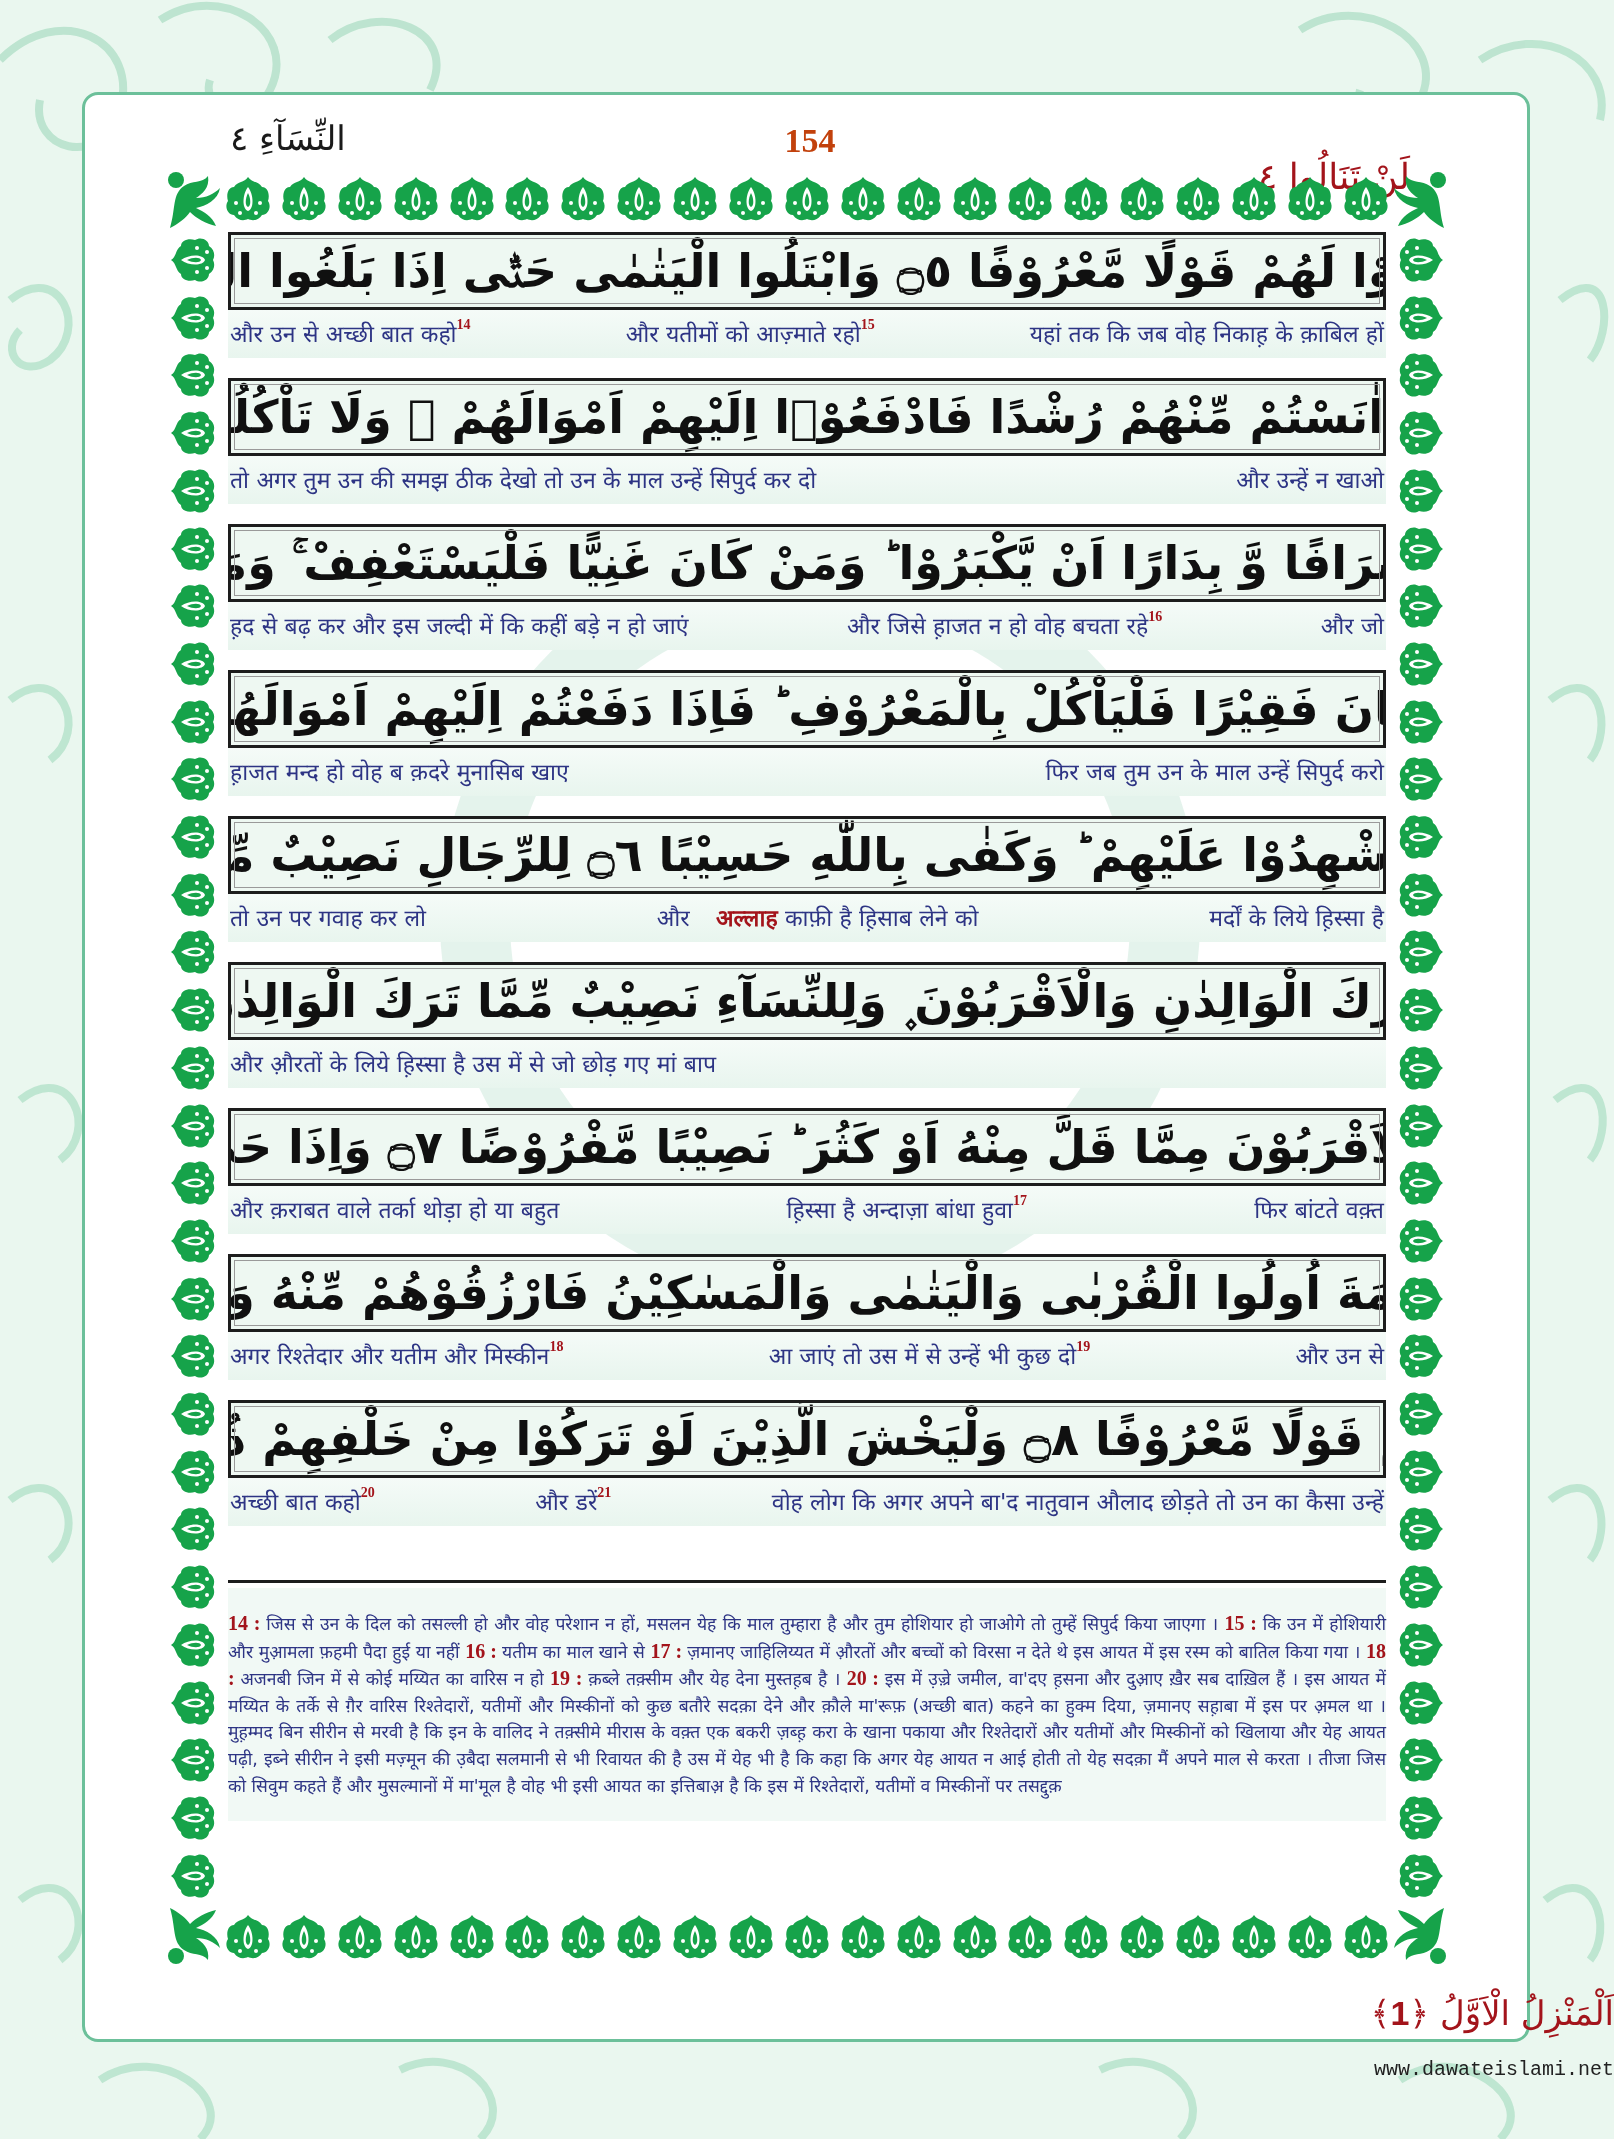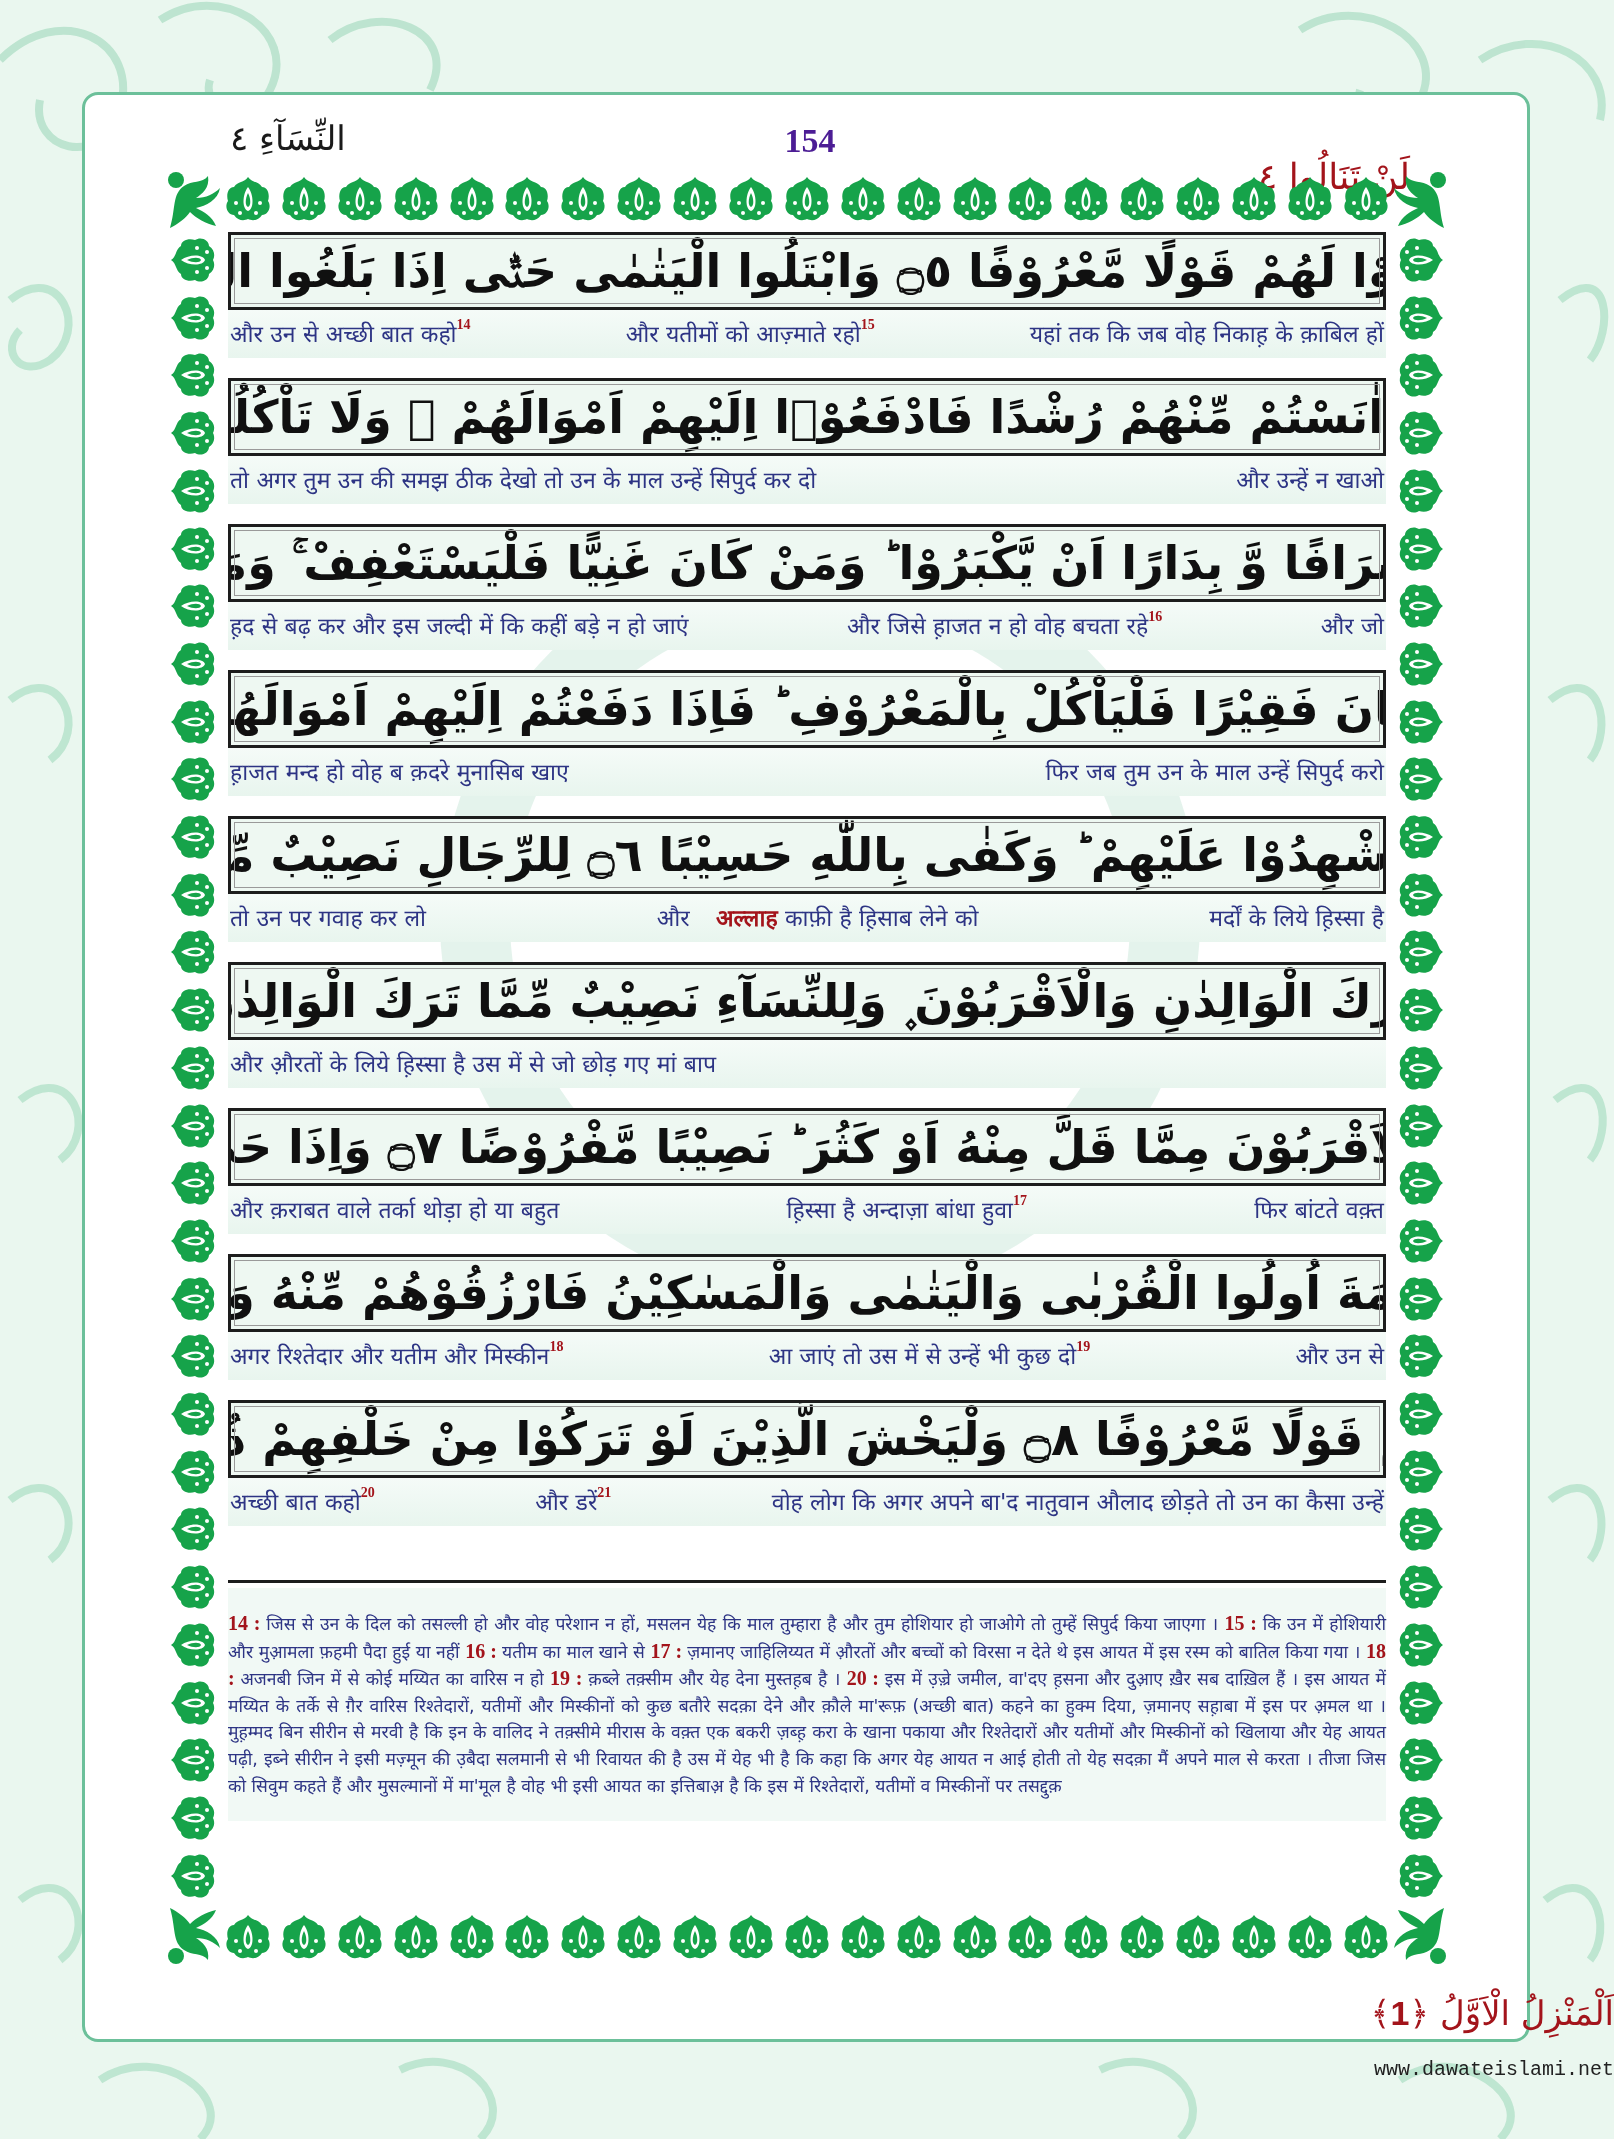--- a/index.html
+++ b/index.html
@@ -12,21 +12,21 @@
   .bg-swirls { position:absolute; inset:0; pointer-events:none; }
   .paper {
     position:absolute; left:82px; top:92px; width:1448px; height:1950px;
     background:#ffffff; border:3px solid #6cc09a; border-radius:16px;
     box-sizing:border-box;
   }
   .header {
     position:absolute; left:210px; top:118px; width:1200px; height:50px;
   }
   .hdr-left { position:absolute; left:20px; top:0; font-family:"DejaVu Serif", serif; font-size:34px; color:#1a1a1a; direction:rtl;text-align:right; }
-  .hdr-center { position:absolute; left:0; right:0; text-align:center; top:4px; font-family:"Liberation Serif", serif; font-weight:bold; font-size:34px; color:#4c1d95; }
+  .hdr-center { position:absolute; left:0; right:0; text-align:center; top:4px; font-family:"Liberation Serif", serif; font-weight:bold; font-size:34px; color:#c2410c; }
   .hdr-right { position:absolute; right:0; top:0; font-family:"DejaVu Serif", serif; font-size:36px; color:#a3141b; direction:rtl;margin-top:38px; }
 
   .frame {
     position:absolute; left:162px; top:168px; width:1290px; height:1800px;
   }
   .orn-row { position:absolute; left:0; right:0; height:62px; display:flex; justify-content:space-between; align-items:center; padding:0 60px; box-sizing:border-box; }
   .orn-col { position:absolute; top:60px; bottom:60px; width:62px; display:flex; flex-direction:column; justify-content:space-between; align-items:center; padding:6px 0; box-sizing:border-box;}
   .orn { width:52px; height:52px; }
   .corner { position:absolute; width:66px; height:66px; }
 

